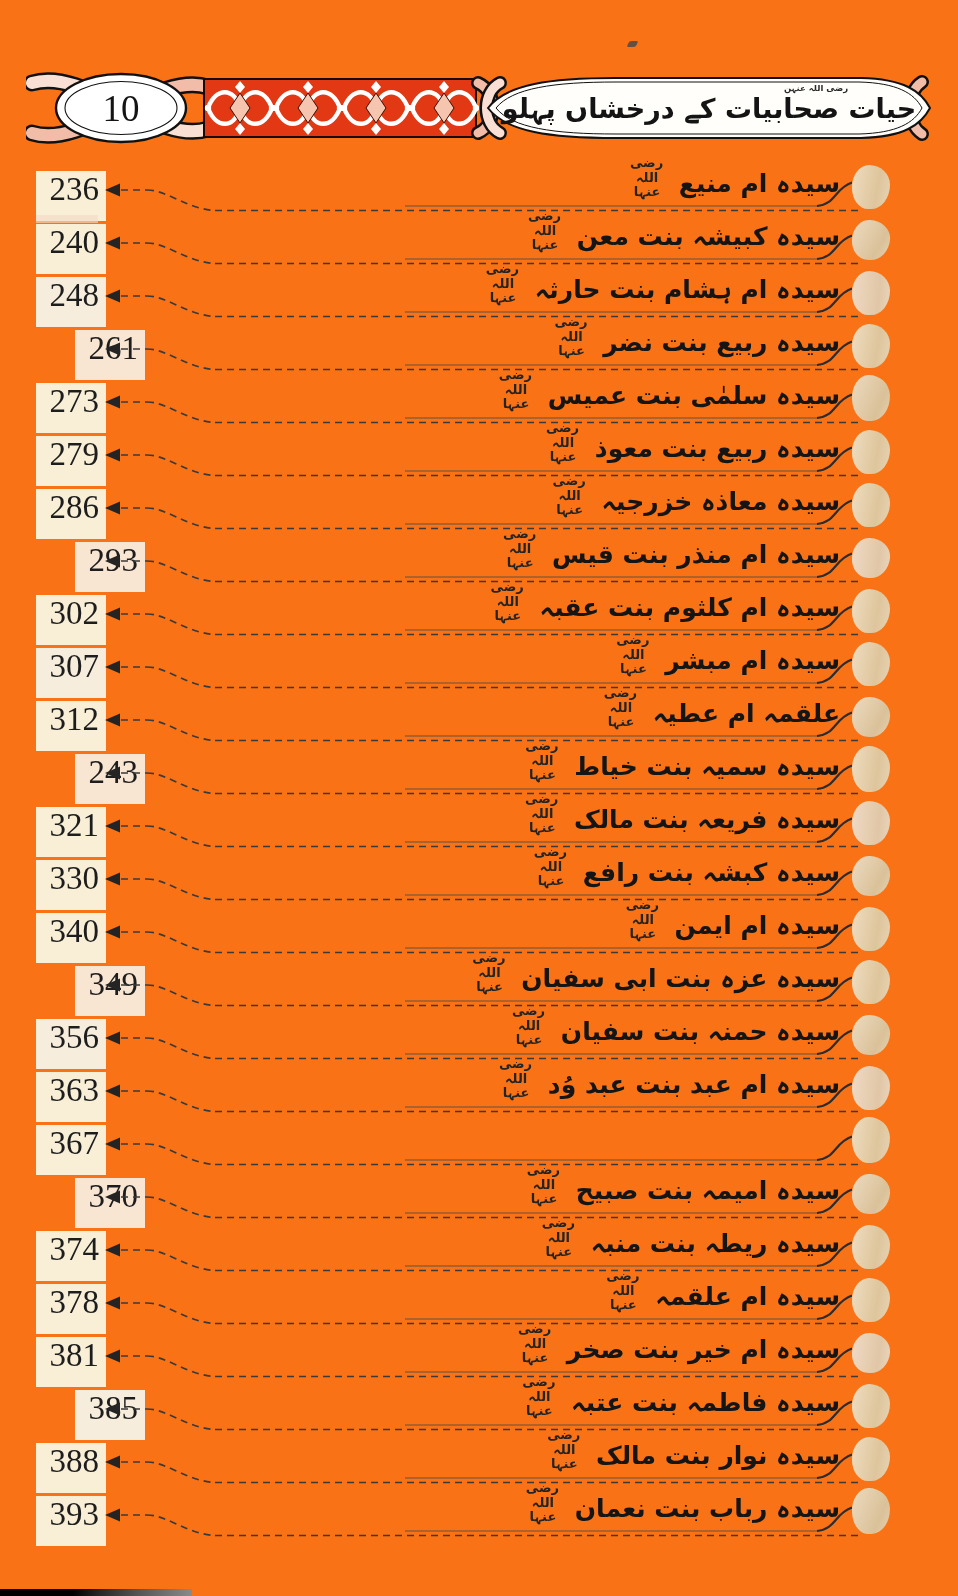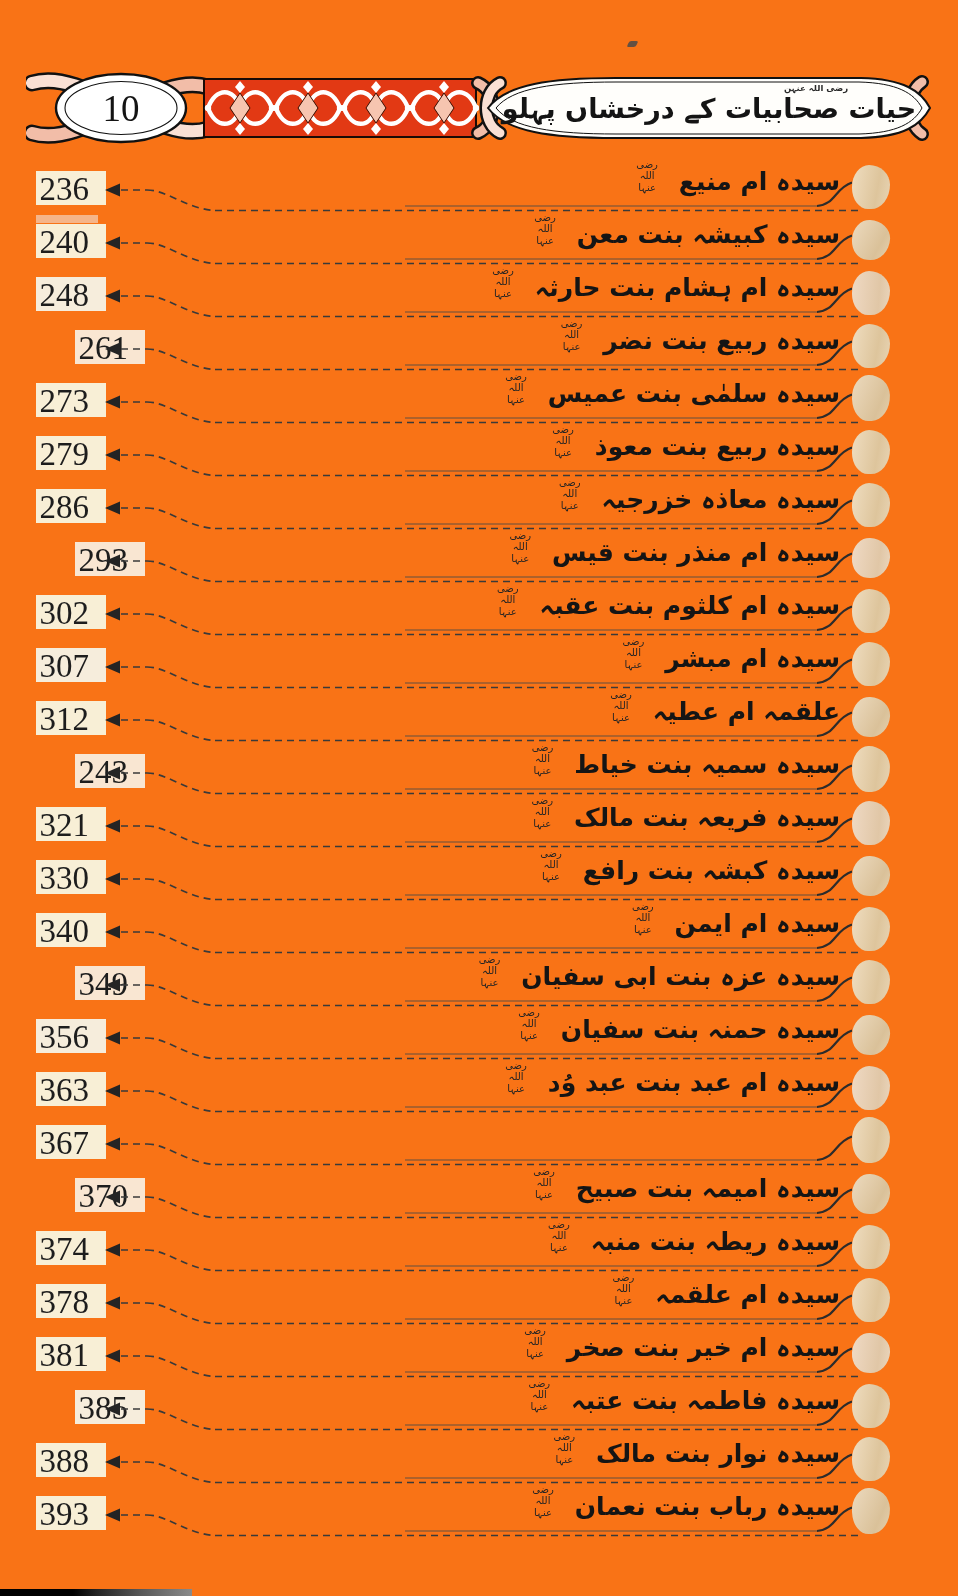--- a/index.html
+++ b/index.html
@@ -12,22 +12,22 @@
     margin:0 auto;
   }
   
   .header-wrap{position:absolute;left:26px;top:70px;width:910px;height:78px;}
   .speck{position:absolute;left:628px;top:41px;width:9px;height:6px;background:#4a4a4a;
          border-radius:2px;transform:skewX(-25deg);opacity:.85;}
   
   .toc{position:absolute;left:0;top:163px;width:958px;}
   .row{position:relative;height:53px;}
   .num{
-    position:absolute;left:36px;top:8px;width:70px;height:34px;line-height:37px;
-    text-align:right;padding-right:17px;box-sizing:border-box;
+    position:absolute;left:36px;top:8px;width:70px;height:50px;line-height:37px;
+    text-align:right;padding-right:7px;box-sizing:border-box;
     font-family:"Liberation Serif",serif;font-size:33px;color:#1d1d1d;
     background:#f8efd6;
   }
   .row:nth-child(4n+4) .num{background:#f9e6d2;margin-left:39px;}
   .row:nth-child(7n+3) .num{background:#f6eddc;text-align:right;}
   .row:first-child .num::after{
     content:"";position:absolute;left:0;right:8px;top:44px;height:8px;
     background:#f3d9c9;opacity:.65;
   }
   .leader{position:absolute;left:105px;top:0;width:760px;height:53px;}
@@ -36,21 +36,21 @@
   .leader .thin{stroke:#4a4a4a;stroke-width:1.2;fill:none;opacity:.85;}
   .leader .solid{stroke:#2c2c2c;stroke-width:2.2;fill:none;}
   .title-wrap{
     position:absolute;right:118px;top:0;height:40px;line-height:38px;
     direction:rtl;white-space:nowrap;
     font-family:"DejaVu Sans",sans-serif;font-weight:bold;
     font-size:25px;color:#151515;
   }
   .rad{
     display:inline-block;width:32px;vertical-align:middle;
-    font-size:10px;font-weight:normal;line-height:1.12;color:#242424;
+    font-size:13px;font-weight:bold;line-height:1.12;color:#242424;
     white-space:normal;text-align:center;
     transform:translateY(-7px);margin-right:7px;
   }
   .blob{
     position:absolute;right:68px;top:2px;width:38px;height:44px;
     background:linear-gradient(100deg,#efe3c9,#dcc9a3 65%,#e7d9bc);
     border-radius:45% 55% 50% 42%/50% 45% 55% 48%;
     opacity:.95;
   }
   .row:nth-child(3n+2) .blob{height:40px;top:4px;transform:rotate(3deg);

